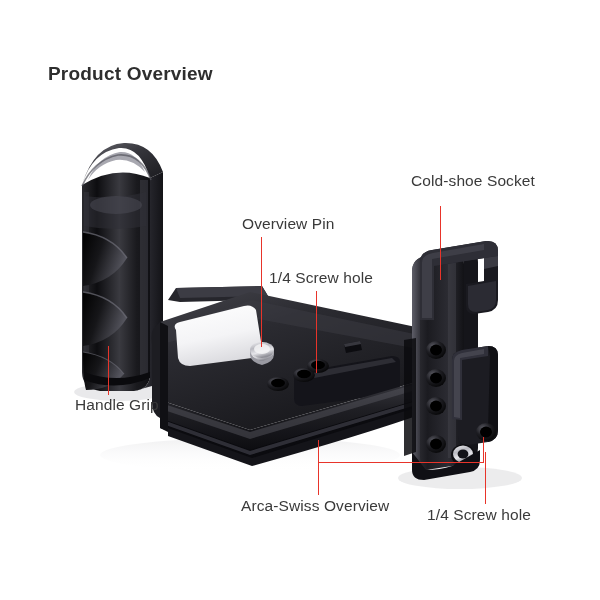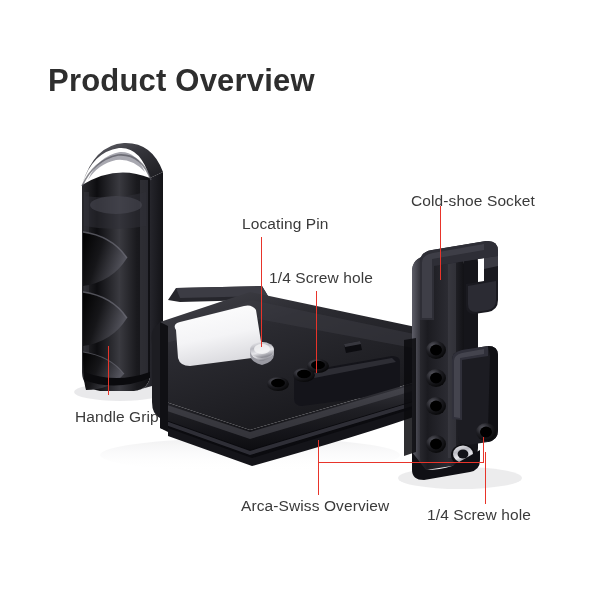--- a/index.html
+++ b/index.html
@@ -9,39 +9,39 @@
     font-family:"Liberation Sans", sans-serif;
     overflow:hidden;
     position:relative;
   }
   #stage{position:relative;width:600px;height:600px;overflow:hidden;background:#fff;}
 
   
   .page-title{
     position:absolute;
     left:48px;top:63px;
-    font-size:31px;
+    font-size:19px;
     font-weight:bold;
     color:#2e2e2e;
     letter-spacing:.2px;
     white-space:nowrap;
   }
 
   
   .label{
     position:absolute;
     font-size:15.5px;
     color:#3a3a3a;
     white-space:nowrap;
     letter-spacing:.1px;
   }
-  .lbl-coldshoe{left:411px;top:192px;}
+  .lbl-coldshoe{left:411px;top:172px;}
   .lbl-locating{left:242px;top:215px;}
   .lbl-screw-top{left:269px;top:269px;}
-  .lbl-handle{left:75px;top:408px;}
+  .lbl-handle{left:75px;top:396px;}
   .lbl-arca{left:241px;top:497px;}
   .lbl-screw-bot{left:427px;top:506px;}
 
   
   .leader{position:absolute;background:#e8342a;}
   .leader-v{width:1.4px;}
   .leader-h{height:1.4px;}
 
   #lead-coldshoe{left:440px;top:206px;height:74px;}
   #lead-locating{left:261px;top:237px;height:110px;}
@@ -278,19 +278,19 @@
   <div class="leader leader-v" id="lead-screwtop"></div>
   <div class="leader leader-v" id="lead-handle"></div>
   <div class="leader leader-v" id="lead-screwbot"></div>
 
   <div class="leader leader-h" id="lead-arca-h"></div>
   <div class="leader leader-v" id="lead-arca-stub-l"></div>
   <div class="leader leader-v" id="lead-arca-stub-r"></div>
   <div class="leader leader-v" id="lead-arca-down"></div>
 
   <div class="label lbl-coldshoe">Cold-shoe Socket</div>
-  <div class="label lbl-locating">Locating Pin</div>
+  <div class="label lbl-locating">Overview Pin</div>
   <div class="label lbl-screw-top">1/4 Screw hole</div>
   <div class="label lbl-handle">Handle Grip</div>
   <div class="label lbl-arca">Arca-Swiss Overview</div>
   <div class="label lbl-screw-bot">1/4 Screw hole</div>
 
 </div>
 
 </body></html>

